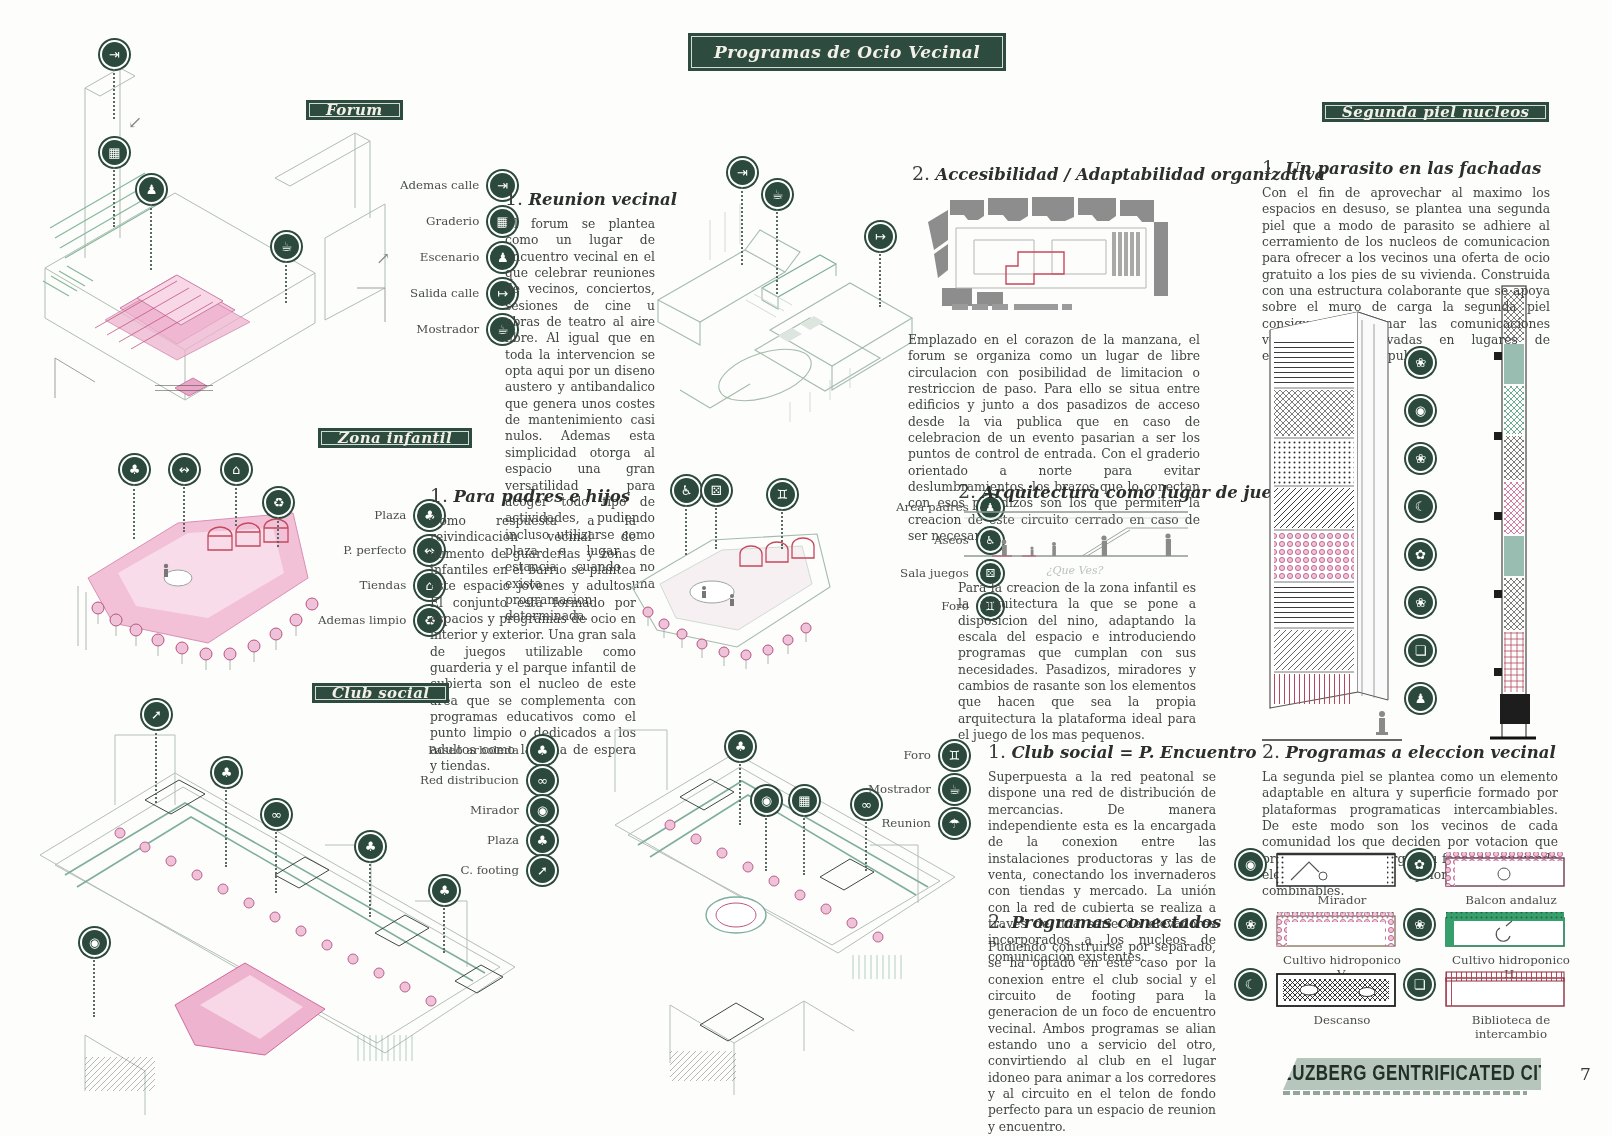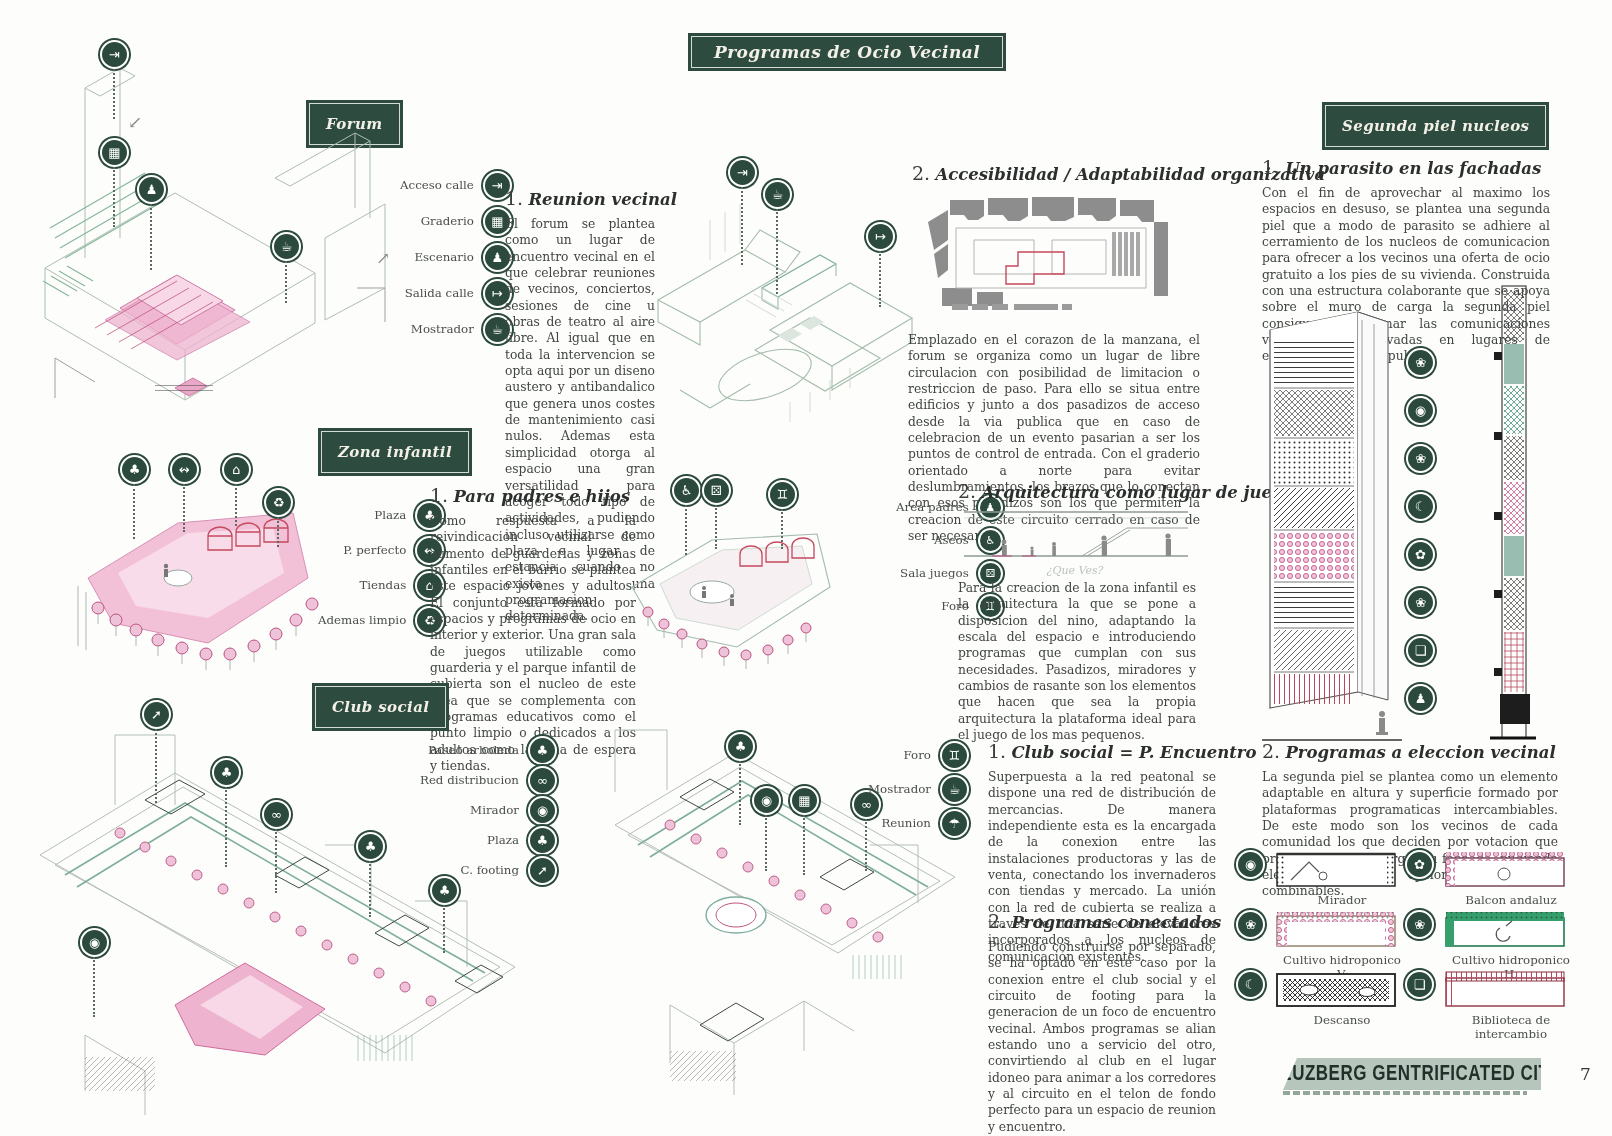--- a/index.html
+++ b/index.html
@@ -1,21 +1,21 @@
 <!DOCTYPE html>
 <html><head>
 <meta charset="utf-8">
 <style>
   html,body{margin:0;padding:0;background:#e8e8e8;}
   #board{position:relative;width:1612px;height:1136px;background:#fdfdfc;overflow:hidden;
          font-family:"DejaVu Serif","Liberation Serif",serif;color:#3a3f3d;}
   .abs{position:absolute;}
   
   .ribbon{position:absolute;background:#2d4b3f;color:#f3f0e7;text-align:center;
-          font-style:italic;font-weight:bold;padding:15px 20px;font-size:15px;
+          font-style:italic;font-weight:bold;padding:1px 20px;font-size:15px;
           box-shadow:inset 0 0 0 3px #2d4b3f, inset 0 0 0 4px rgba(255,255,255,.8);
           letter-spacing:.4px;white-space:nowrap;}
   .ribbon::before,.ribbon::after{content:"";position:absolute;top:7px;width:30px;height:100%;
           background:#7e968a;z-index:-1;}
   .ribbon::before{left:-22px;clip-path:polygon(100% 0,0 0,38% 50%,0 100%,100% 100%);}
   .ribbon::after{right:-22px;clip-path:polygon(0 0,100% 0,62% 50%,100% 100%,0 100%);}
   .ribbon.big{font-size:17px;padding:9px 26px;}
   
   .blk{position:absolute;}
   .blk .h{font-size:16.5px;margin:0 0 7px 0;white-space:nowrap;}
@@ -137,21 +137,21 @@
   <div class="leader" style="left:285px;top:261px;height:42px;"></div>
   <div class="icn abs" style="left:100px;top:40px;">
       <span>⇥</span>
     </div>
   <div class="leader" style="left:113px;top:69px;height:50px;"></div>
   <div class="abs" style="left:128px;top:112px;font-size:17px;color:#8a8a8a;">↙</div>
   <div class="abs" style="left:376px;top:248px;font-size:17px;color:#8a8a8a;">↗</div>
 
   <div class="legend" style="left:400px;top:172px;gap:10px;">
     <div class="leg">
-        <span class="lab">Acceso calle</span>
+        <span class="lab">Ademas calle</span>
         <span class="icn">
           <span>⇥</span>
         </span>
       </div>
     <div class="leg">
         <span class="lab">Graderio</span>
         <span class="icn">
           <span>▦</span>
         </span>
       </div>

